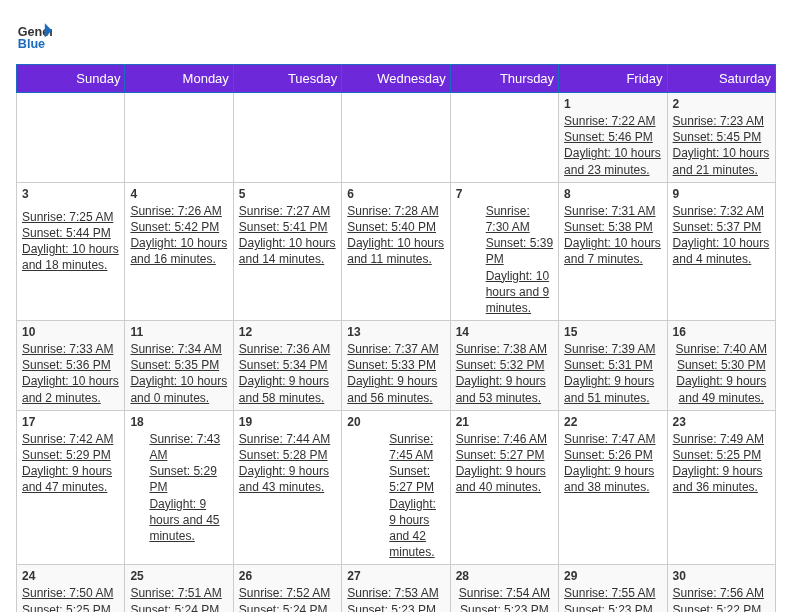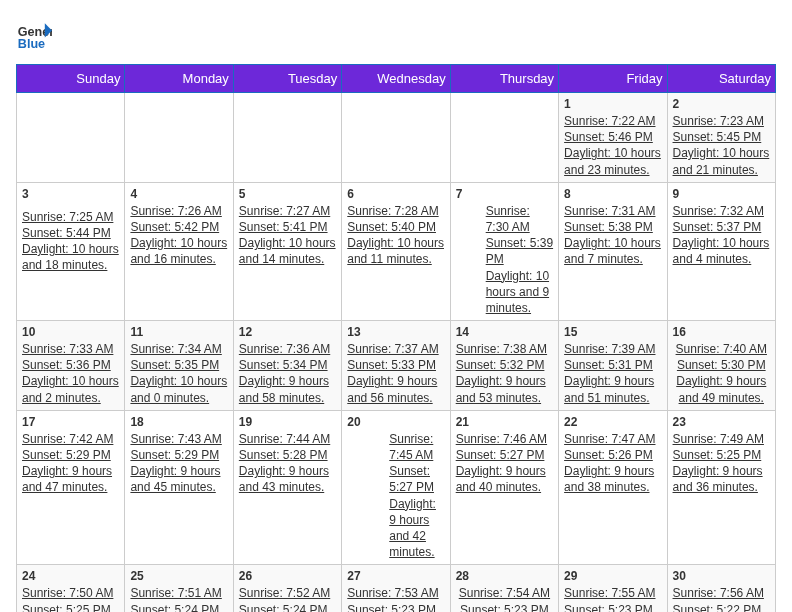--- a/index.html
+++ b/index.html
@@ -230,21 +230,21 @@
       </tr>
       <tr>
         <td>
           <span class="day-num">17</span>
           <div class="day-info" style="white-space: pre-line;">Sunrise: 7:42 AM
 Sunset: 5:29 PM
 Daylight: 9 hours and 47 minutes.</div>
         </td>
         <td>
           <span class="day-num">18</span>
-          <div class="day-info" style="white-space: pre-line;">Sunrise: 7:43 AM
+          <div class="day-info" style="white-space: pre-line; margin-left: 19px;">Sunrise: 7:43 AM
 Sunset: 5:29 PM
 Daylight: 9 hours and 45 minutes.</div>
         </td>
         <td>
           <span class="day-num">19</span>
           <div class="day-info" style="white-space: pre-line;">Sunrise: 7:44 AM
 Sunset: 5:28 PM
 Daylight: 9 hours and 43 minutes.</div>
         </td>
         <td>

